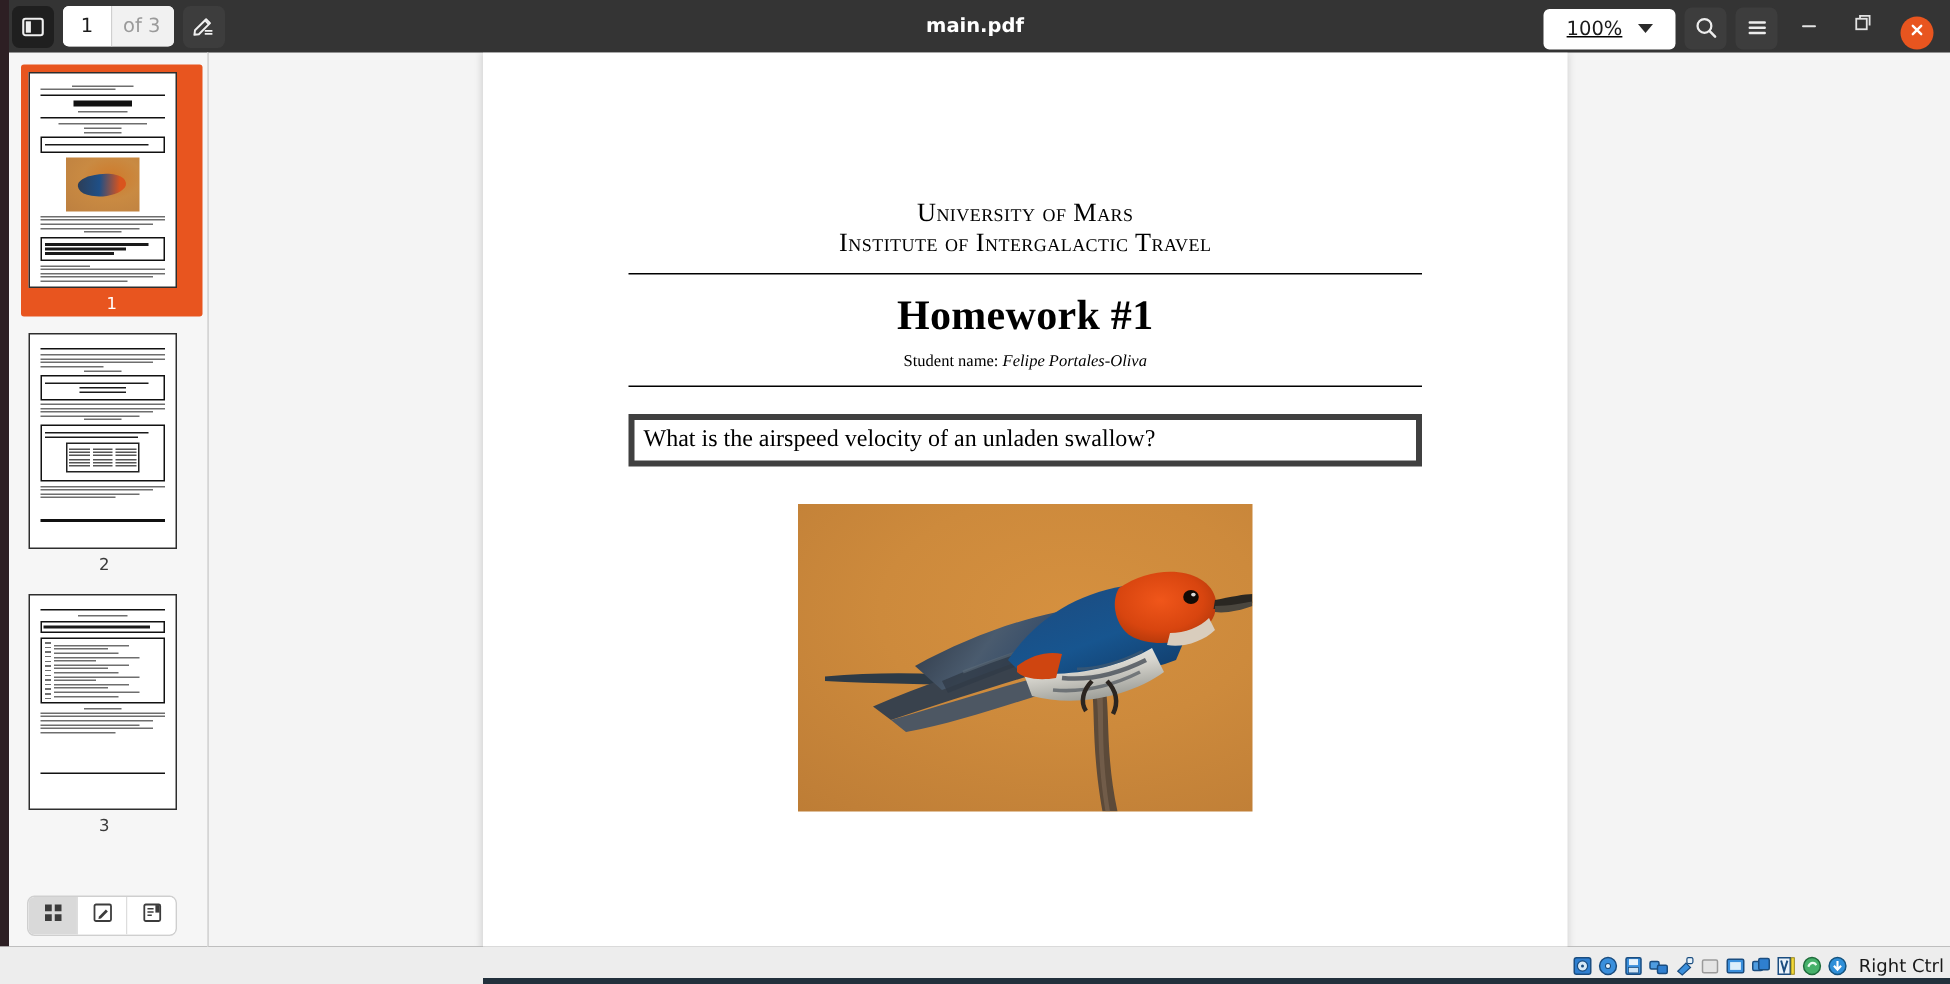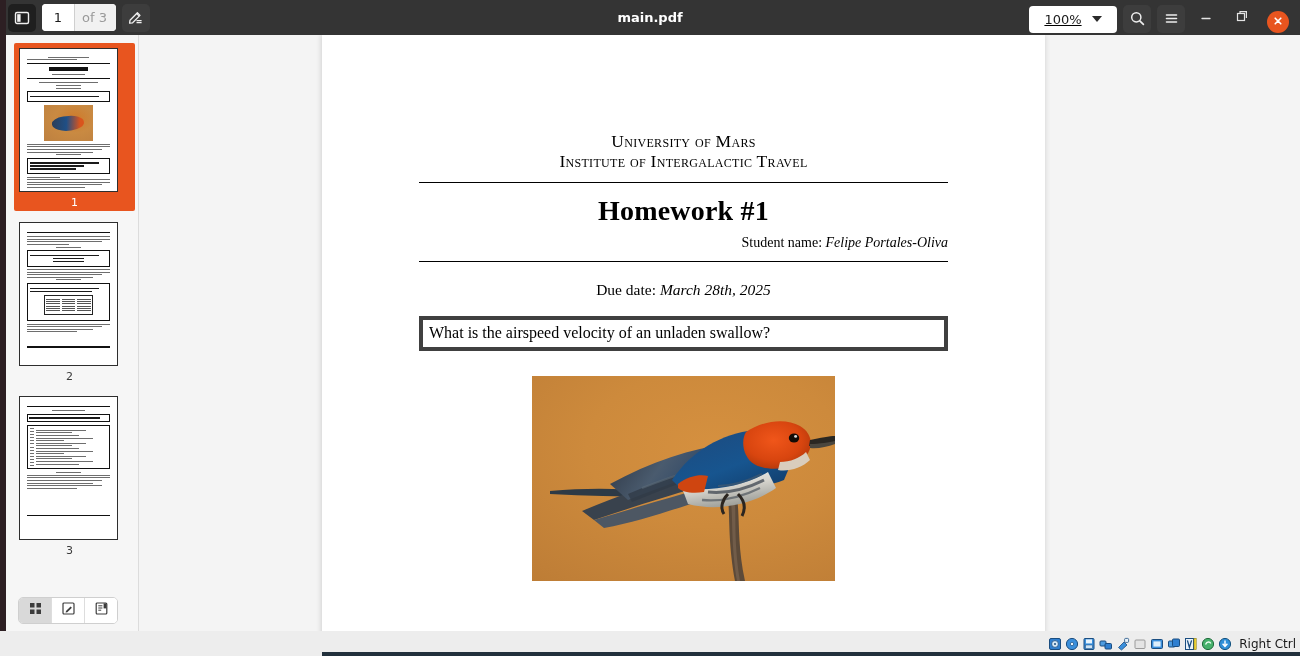--- a/index.html
+++ b/index.html
@@ -266,22 +266,22 @@
   }
   .hrule { border: 0; border-top: 1.5px solid #000; margin: 10px 0 0 0; }
   .hw-title {
     text-align: center;
     font-size: 28px;
     font-weight: bold;
     margin: 12px 0 0 0;
     letter-spacing: .2px;
   }
   .student {
-    text-align: right;
-    font-size: 14px;
+    text-align: center;
+    font-size: 11px;
     margin-top: 8px;
   }
   .student i { font-style: italic; }
   .courseline {
     text-align: center;
     font-size: 15.5px;
     margin-top: 18px;
     line-height: 1.28;
   }
   .courseline i { font-style: italic; }
@@ -622,24 +622,20 @@
         <div class="hw-title">Homework #1</div>
 
         <div class="student">
           <span>Student name:</span>
           <i>Felipe Portales-Oliva</i>
         </div>
 
         <hr class="hrule">
 
         <div class="courseline">
-          <div>
-            <span>Due date:</span>
-            <i>March 28th, 2025</i>
-          </div>
         </div>
 
 
         <div class="qbox">
           <span>What is the airspeed velocity of an unladen swallow?</span>
         </div>
 
         <div class="figure">
           <svg class="bird" viewBox="0 0 303 205" preserveAspectRatio="xMidYMid slice">
             <defs>

